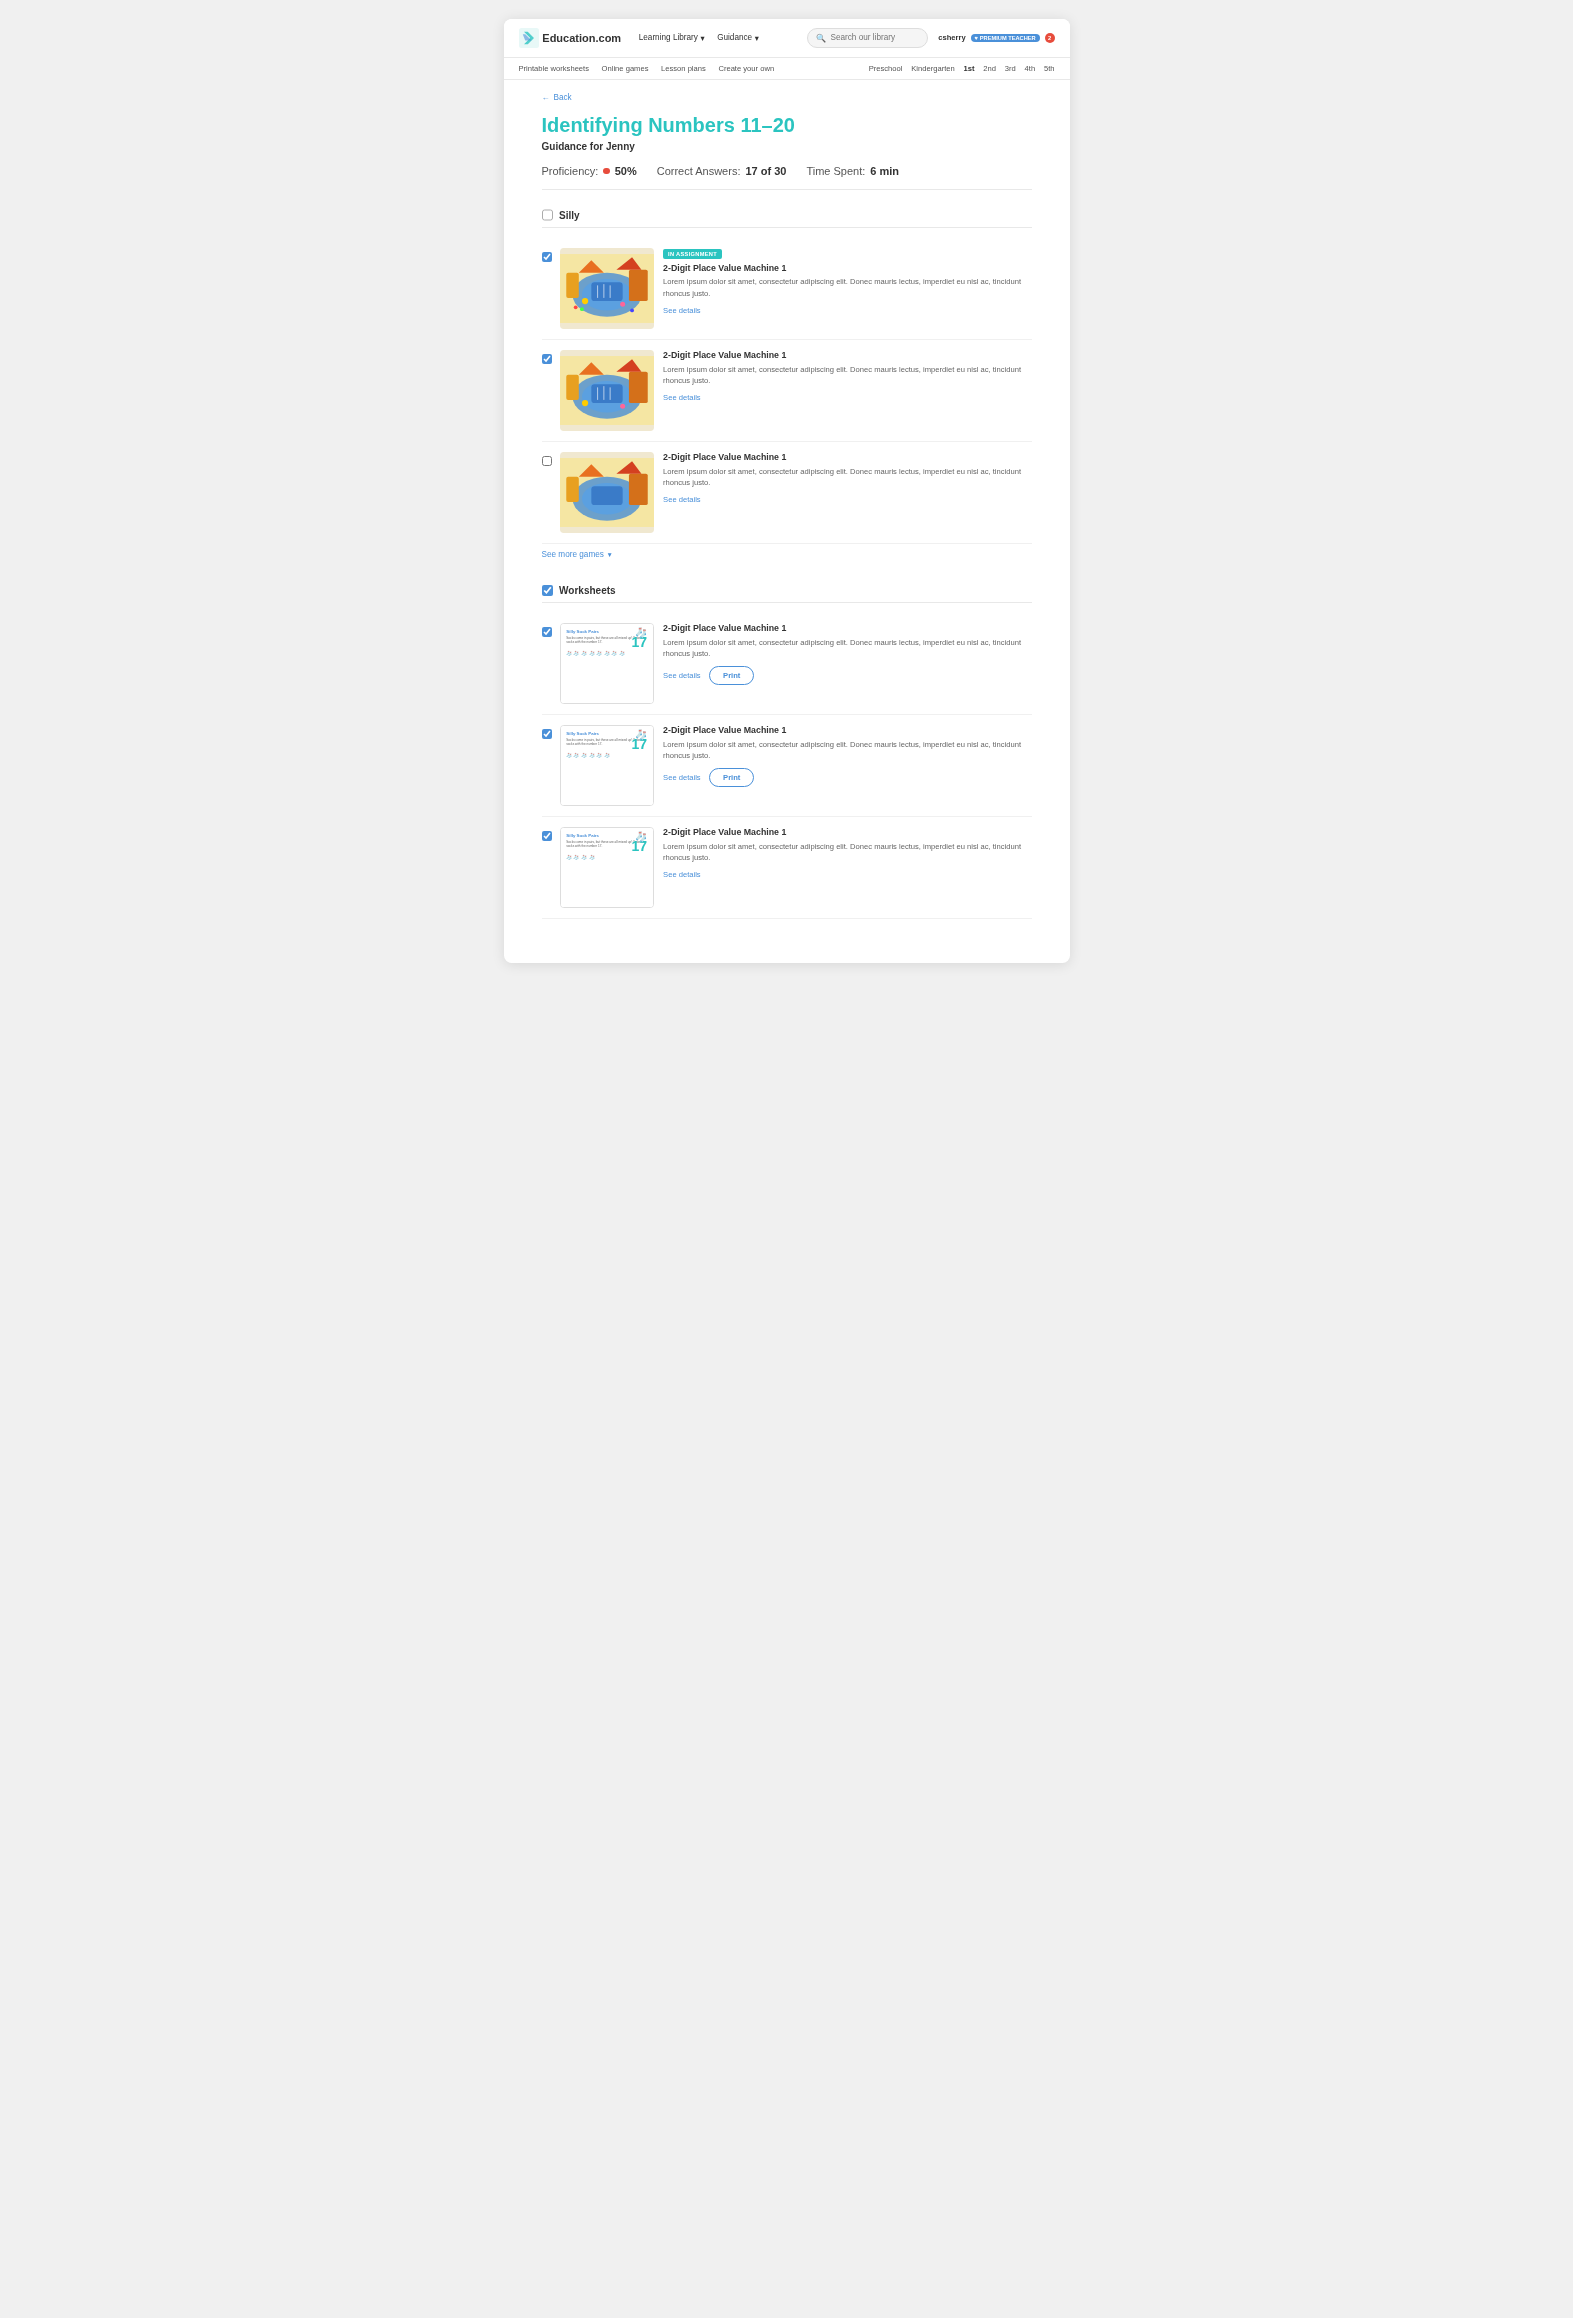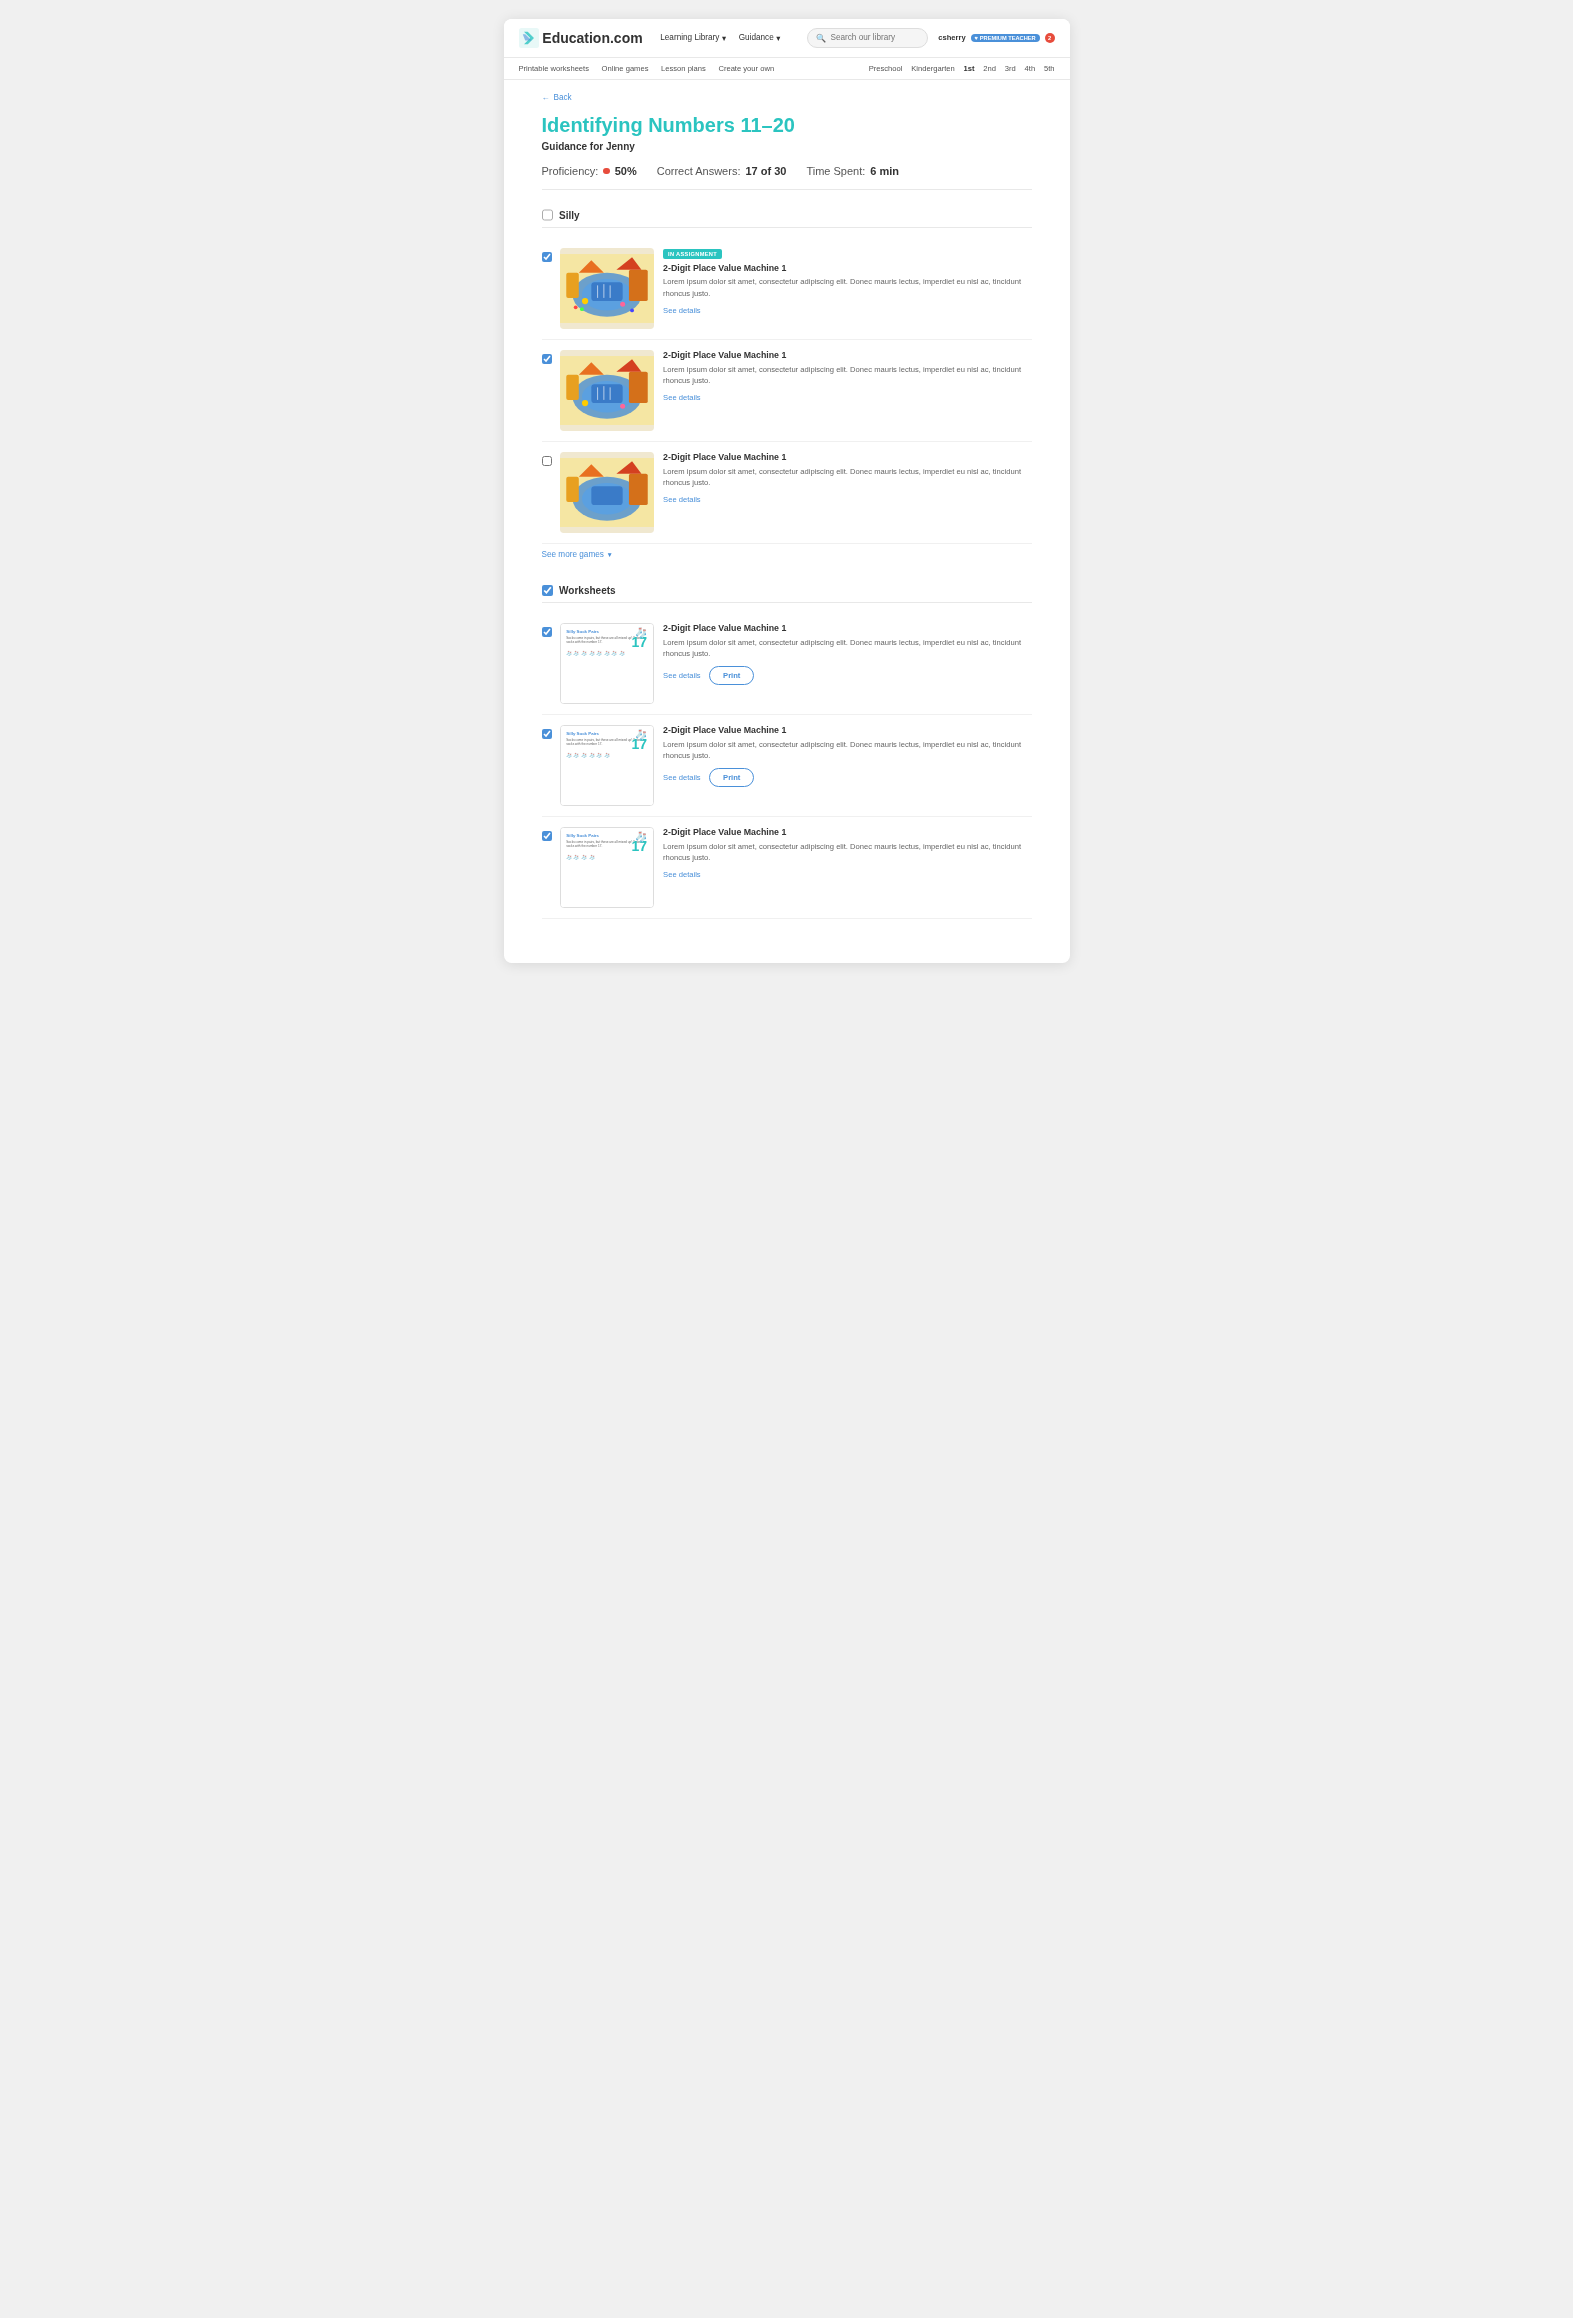--- a/index.html
+++ b/index.html
@@ -27,21 +27,21 @@
       align-items: center;
       margin-right: 17.6px;
       text-decoration: none;
     }
     .logo-icon {
       width: 20px;
       height: 20px;
       margin-right: 3.8px;
     }
     .logo-text {
-      font-size: 14px;
+      font-size: 11px;
       font-weight: 700;
       color: #333;
     }
     .nav-links {
       display: flex;
       align-items: center;
       gap: 12.6px;
       flex: 1;
     }
     .nav-link {

